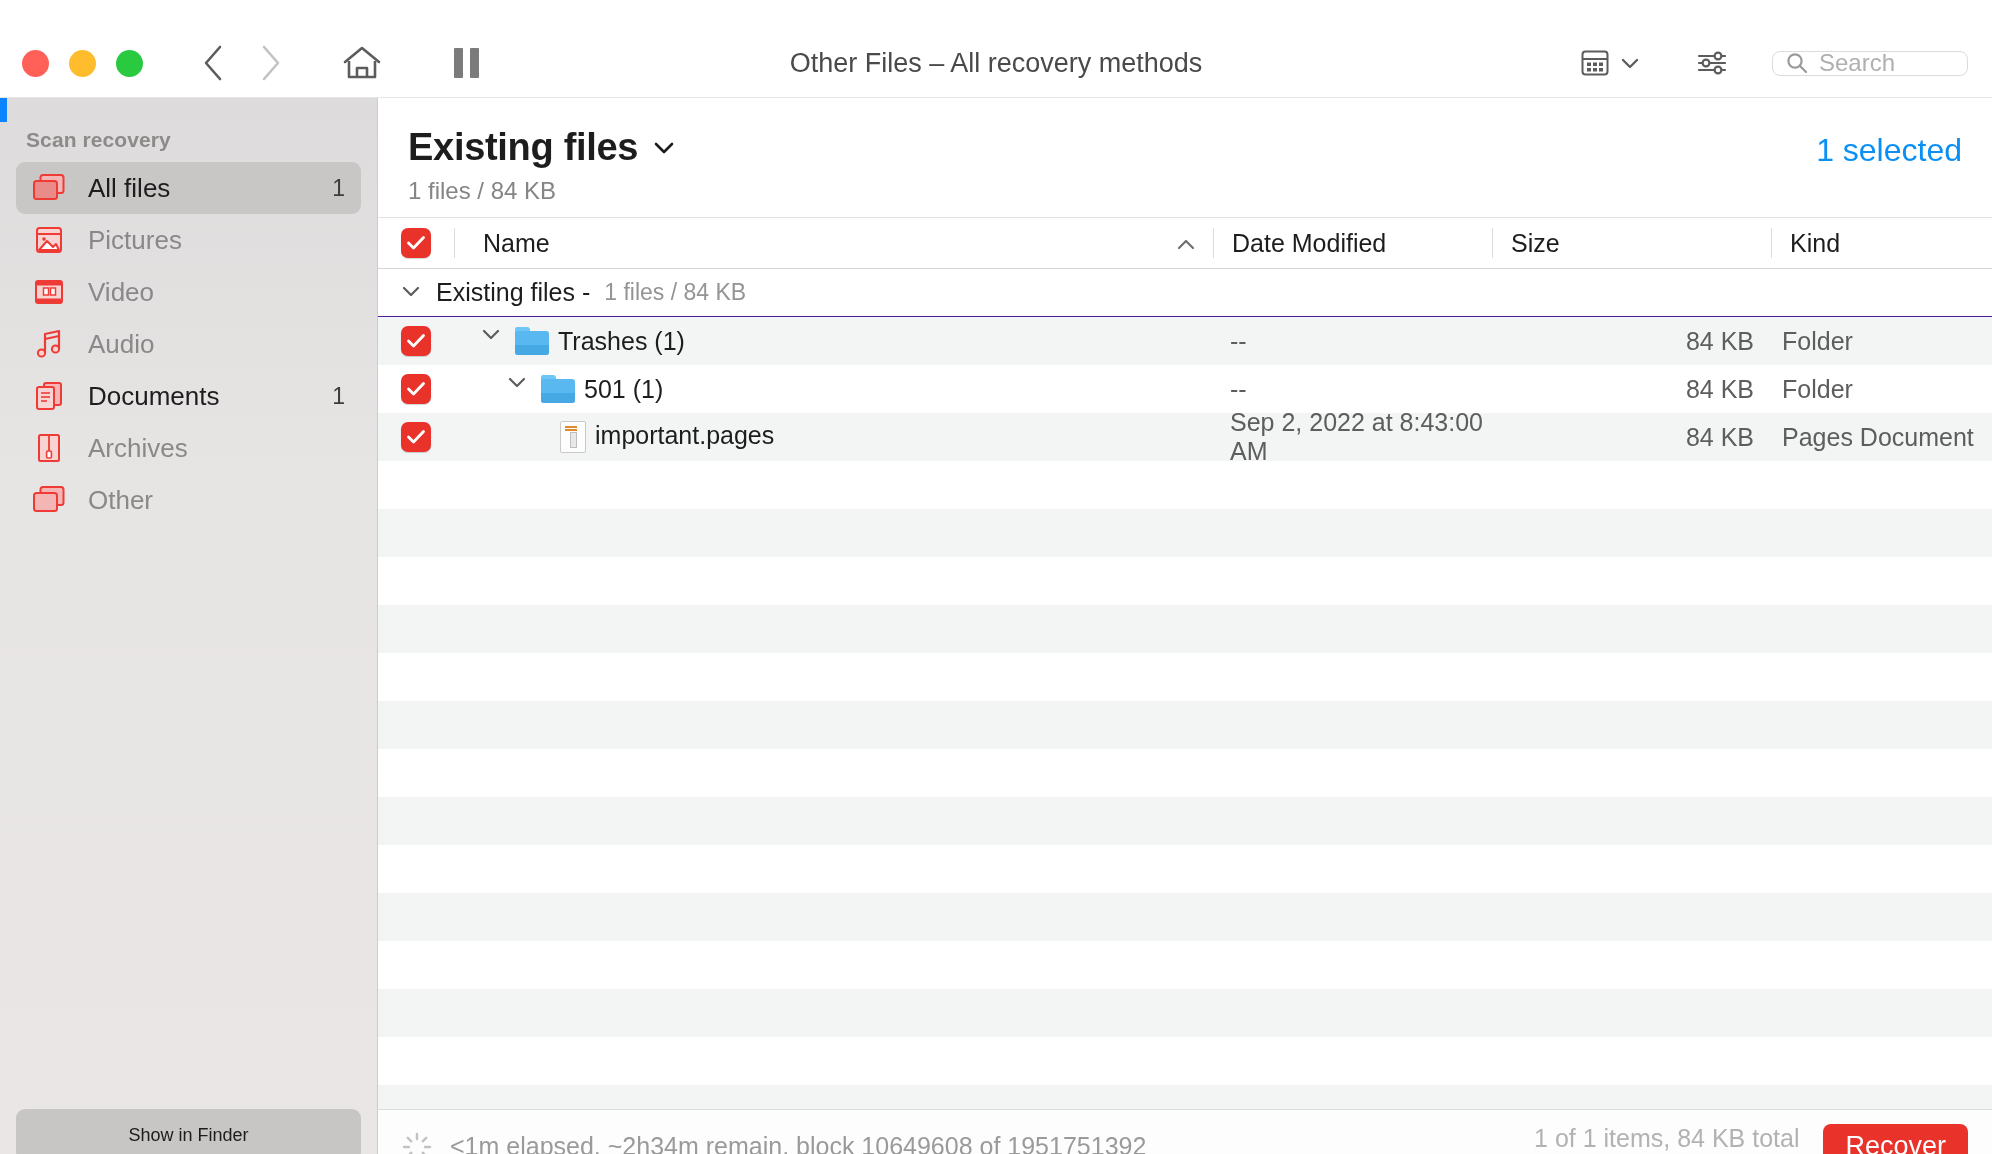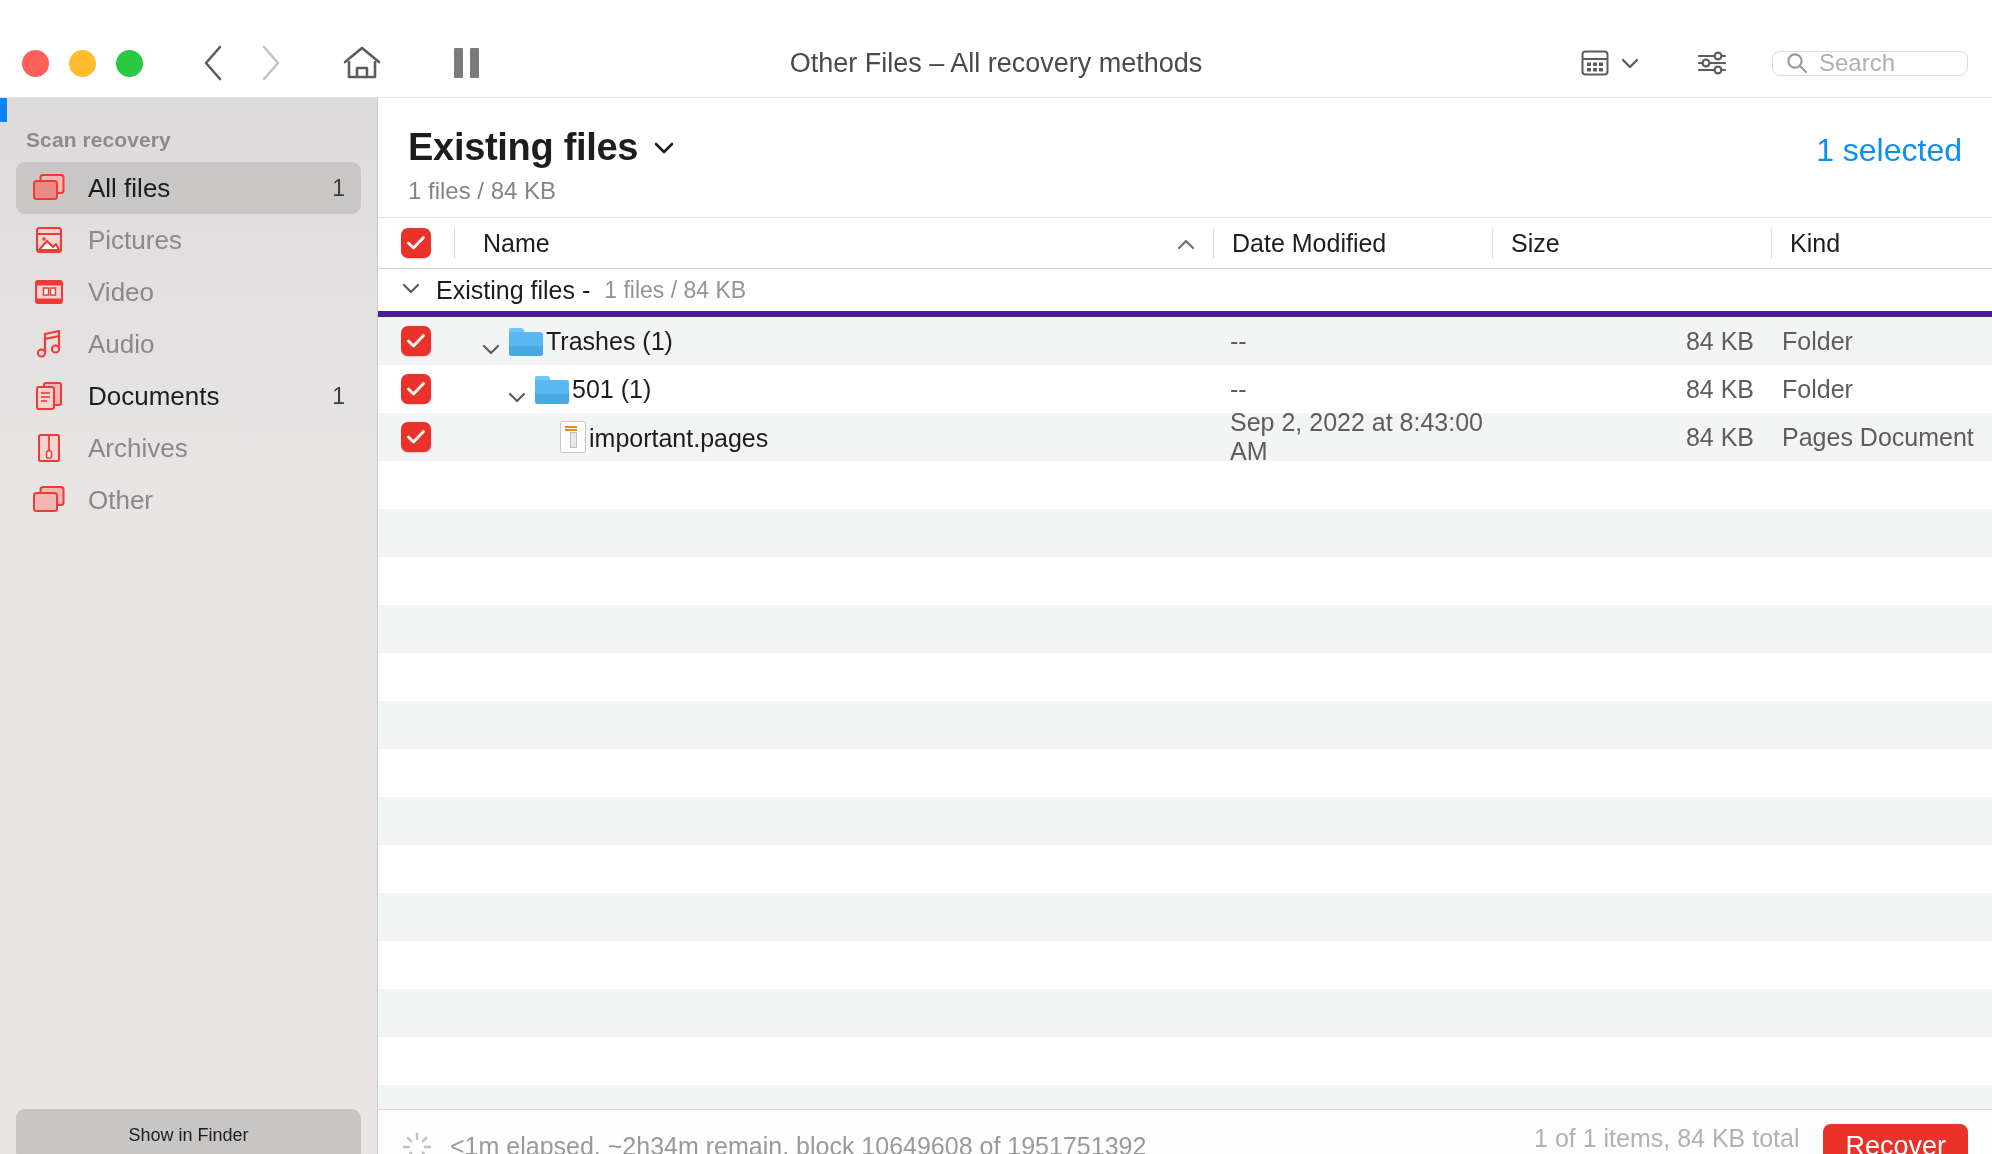--- a/index.html
+++ b/index.html
@@ -123,30 +123,30 @@
   .th-sortarrow { margin-left: auto; margin-right: 16px; }
   .th-date { flex: 0 0 278px; padding-left: 18px; }
   .th-size { flex: 0 0 278px; padding-left: 18px; }
   .th-kind { flex: 1; padding-left: 18px; }
 
   .rows { flex: 1; overflow: hidden; position: relative; }
 
   .group-row {
     height: 48px; display: flex; align-items: center;
     background: #fff; padding-left: 22px; gap: 14px;
-    border-bottom: 6px solid #4c1d95;
+    border-bottom: 1px solid #4c1d95;
   }
   .group-row .gtitle { font-size: 25px; color: #1d1d1d; }
   .group-row .gsub { font-size: 23px; color: #949494; }
 
   .row { height: 48px; display: flex; align-items: center; font-size: 25px; color: #1d1d1d; }
   .row.alt { background: #f3f4f4; }
   .row.plain { background: #ffffff; }
   .r-check { width: 76px; display: flex; align-items: center; justify-content: center; }
-  .r-name { flex: 0 0 calc(835px - 77px); display: flex; align-items: flex-end; gap: 3px; }
+  .r-name { flex: 0 0 calc(835px - 77px); display: flex; align-items: flex-start; gap: 9px; }
   .r-date { flex: 0 0 278px; padding-left: 18px; color: #5d5d5d; }
   .r-size { flex: 0 0 278px; text-align: right; padding-right: 14px; color: #5d5d5d; }
   .r-kind { flex: 1; padding-left: 14px; color: #5d5d5d; }
 
   .disc { width: 30px; display: flex; align-items: center; justify-content: center; }
   .folder-ico { width: 34px; height: 28px; position: relative; flex: 0 0 34px; }
   .folder-ico .tab { position:absolute; left:0; top:0; width:15px; height:6px; background:#6fc5f5; border-radius:2px 3px 0 0; }
   .folder-ico .bodyf { position:absolute; left:0; top:4px; width:34px; height:24px; background:#59b8ef; border-radius:3px; }
   .folder-ico .lip { position:absolute; left:0; top:18px; width:34px; height:10px; background:#47a9e4; border-radius:0 0 3px 3px; }
 

